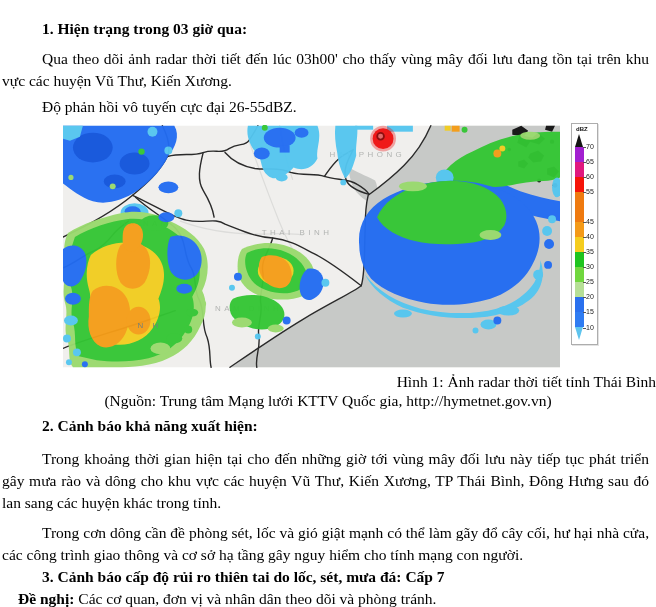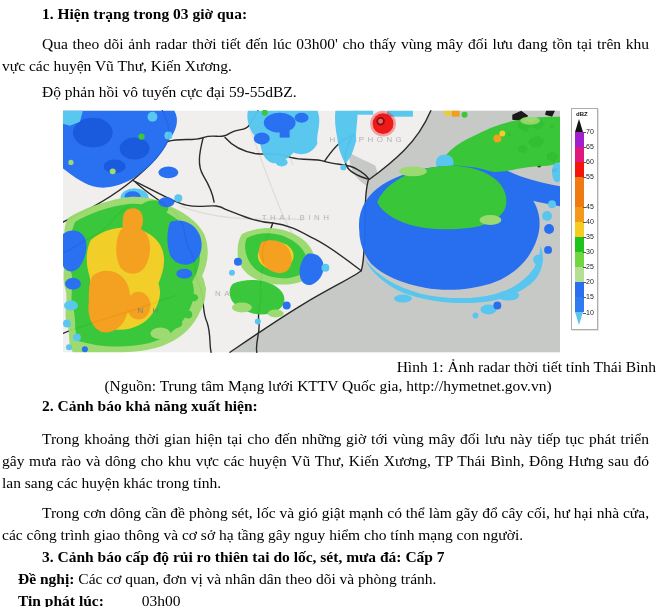--- a/index.html
+++ b/index.html
@@ -4,41 +4,41 @@
 <style>
   html,body{margin:0;padding:0}
   body{
     width:656px;height:607px;overflow:hidden;background:#ffffff;
     font-family:"Liberation Serif","DejaVu Serif",serif;
     font-size:15.5px;color:#000;
   }
   .para{margin:0;padding:0 7px 0 2px;text-align:justify;line-height:22px}
   .indent{text-indent:40px}
   .heading{font-weight:bold;line-height:22px;padding-left:42px;margin:0}
-  #h1{margin-top:3px}
+  #h1{margin-top:18px}
   #p1{margin-top:8px}
   #p2{margin-top:4px}
   .figure{display:flex;align-items:flex-start;margin:7px 0 0 63px}
   .map-frame{width:497px;height:243px;overflow:hidden;flex:0 0 auto}
   .colorbar{
     margin-left:11px;margin-top:-2px;width:27px;box-sizing:border-box;
     border:1px solid #adadad;background:#fff;padding:2px 0 4px 3px;
     box-shadow:1px 1px 0 #e2e2e2;flex:0 0 auto
   }
   .cb-unit{font:bold 6px "Liberation Sans",sans-serif;color:#111;margin:0 0 2px 1px}
   .cb-strip{width:9px;position:relative}
   .cb-band{width:9px;position:relative}
   .cb-tick{position:absolute;left:11px;top:-4.5px;font:7px "Liberation Sans",sans-serif;color:#222;white-space:nowrap}
   .cb-tick::before{content:"";position:absolute;left:-3px;top:4.5px;width:2.5px;height:1px;background:#555}
   .cb-tick-bottom{top:auto;bottom:-3.5px}
   .cb-arrow-up{width:0;height:0;border-left:4.5px solid transparent;border-right:4.5px solid transparent;border-bottom:13px solid #141414}
   .cb-arrow-down{width:0;height:0;border-left:4.5px solid transparent;border-right:4.5px solid transparent;border-top:13px solid #5ec4ee}
   .caption{text-align:right;line-height:19px;margin-top:4px}
   .source{text-align:center;line-height:19px}
-  #h2{}
+  #h2{margin-top:5px}
   #p3{margin-top:11px}
   #p4{margin-top:8px}
   #h3{margin-top:0}
   .lineitem{padding-left:18px;line-height:22px}
   .bold{font-weight:bold}
   #time-value{margin-left:34px;font-weight:normal}
   
   .landbg{fill:var(--map-land,#f0efed)}
   .sea{fill:var(--map-sea,#c7c9c7)}
   .isl{fill:#1a1a1a}
@@ -55,21 +55,21 @@
   .c-or{fill:var(--echo-orange,#f59d18)}
   .mk{fill:var(--marker-red,#ee1212)}
 </style>
 </head>
 <body>
 
 <div class="heading" id="h1">1. Hiện trạng trong 03 giờ qua:</div>
 
 <p class="para indent" id="p1">Qua theo dõi ảnh radar thời tiết đến lúc 03h00' cho thấy vùng mây đối lưu đang tồn tại trên khu vực các huyện Vũ Thư, Kiến Xương.</p>
 
-<p class="para indent" id="p2">Độ phản hồi vô tuyến cực đại 59-55dBZ.</p>
+<p class="para indent" id="p2">Độ phản hồi vô tuyến cực đại 26-55dBZ.</p>
 
 <div class="figure">
   <div class="map-frame">
     <svg viewBox="0 0 500 243" width="497" height="243">
 
       <rect class="landbg" x="0" y="0" width="500" height="243"></rect>
 
       <path class="sea" d="M370,0 L500,0 L500,243 L168,243 C190,228 216,210 241,195 C271,177 291,168 300,161 C304,149 303,128 304,103 C304,88 305,78 307,70 C318,62 331,52 343,40 C355,28 364,14 370,0 Z"></path>
       <path class="sea" d="M288,42 C294,46 304,50 314,55 C318,63 316,72 313,80 C305,76 296,70 292,62 C289,54 287,47 288,42 Z"></path>
 

